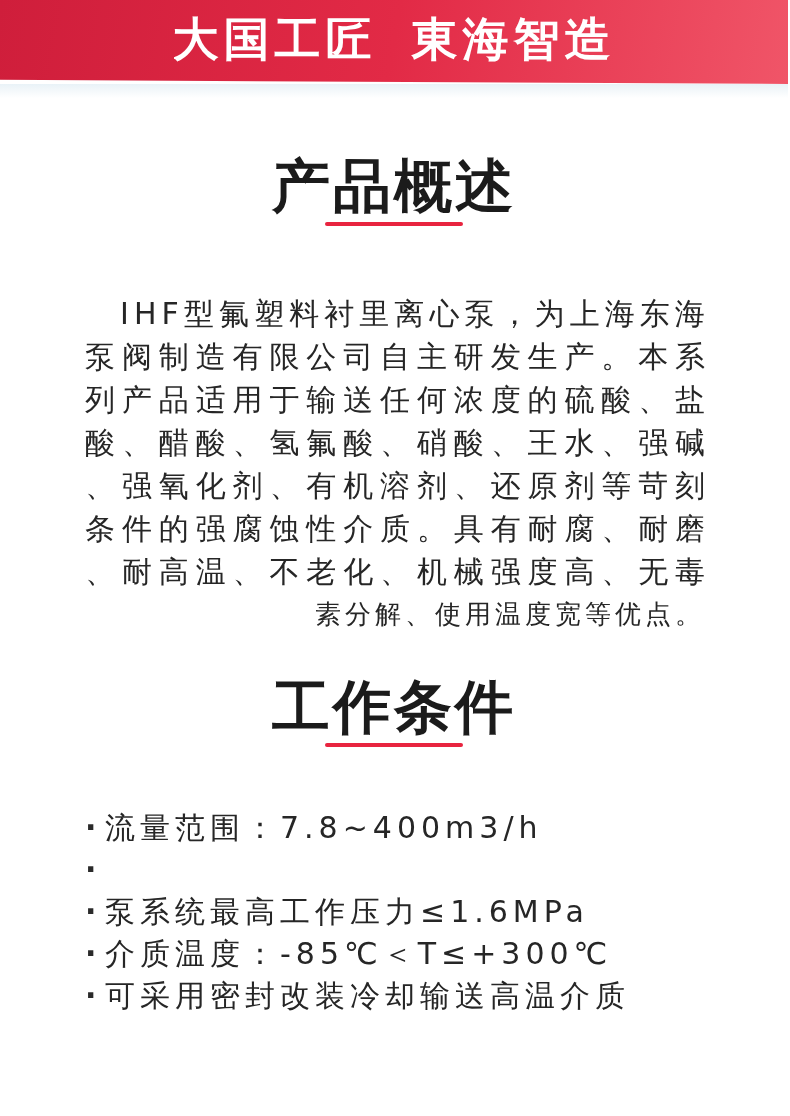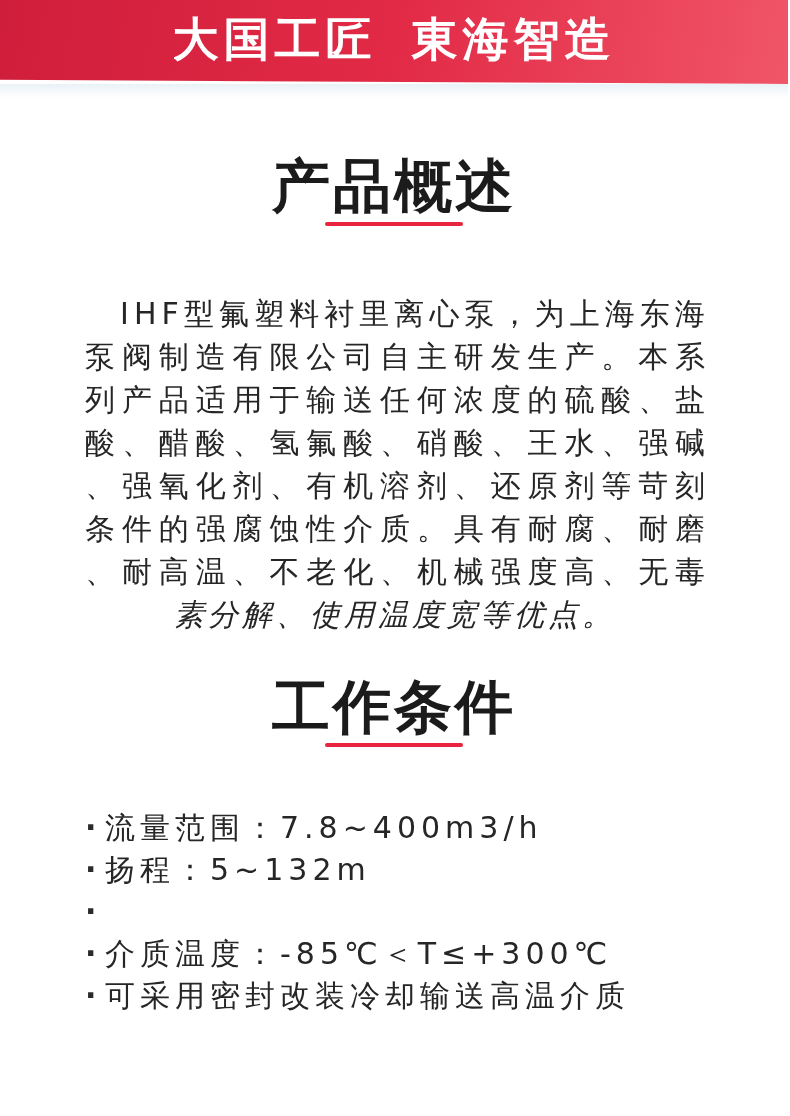--- a/index.html
+++ b/index.html
@@ -34,22 +34,22 @@
   }
 
   
   .para{margin:66px 85px 0 85px;width:620px;color:#262626;}
   .para-line{
     height:43px;font-size:30px;line-height:43px;
     display:flex;justify-content:space-between;align-items:center;
   }
   .para-line span{display:inline-block;}
   .para-line-last{
-    height:43px;font-size:30px;line-height:43px;
-    letter-spacing:4px;text-align:center;font-style:italic;
+    height:43px;font-size:26px;line-height:43px;
+    letter-spacing:4px;text-align:right;
   }
 
   
   .cond-list{list-style:none;margin:60px 0 0 85px;padding:0;color:#262626;}
   .cond-item{
     display:flex;align-items:center;height:42px;
     font-size:30px;line-height:42px;letter-spacing:5px;
   }
   .bullet-dot{
     width:20px;flex:0 0 20px;letter-spacing:0;
@@ -214,24 +214,24 @@
     <h2 class="section-title title-conditions">工作条件</h2>
     <div class="title-underline"></div>
 
     <ul class="cond-list">
       <li class="cond-item">
         <span class="bullet-dot">·</span>
         <span>流量范围：7.8~400m3/h</span>
       </li>
       <li class="cond-item">
         <span class="bullet-dot">·</span>
-        <span>扬程：5~132m</span>
-      </li>
-      <li class="cond-item">
-        <span class="bullet-dot">·</span>
+      </li>
+      <li class="cond-item">
+        <span class="bullet-dot">·</span>
+        <span>泵系统最高工作压力≤1.6MPa</span>
       </li>
       <li class="cond-item">
         <span class="bullet-dot">·</span>
         <span>介质温度：-85℃＜T≤+300℃</span>
       </li>
       <li class="cond-item">
         <span class="bullet-dot">·</span>
         <span>可采用密封改装冷却输送高温介质</span>
       </li>
     </ul>

